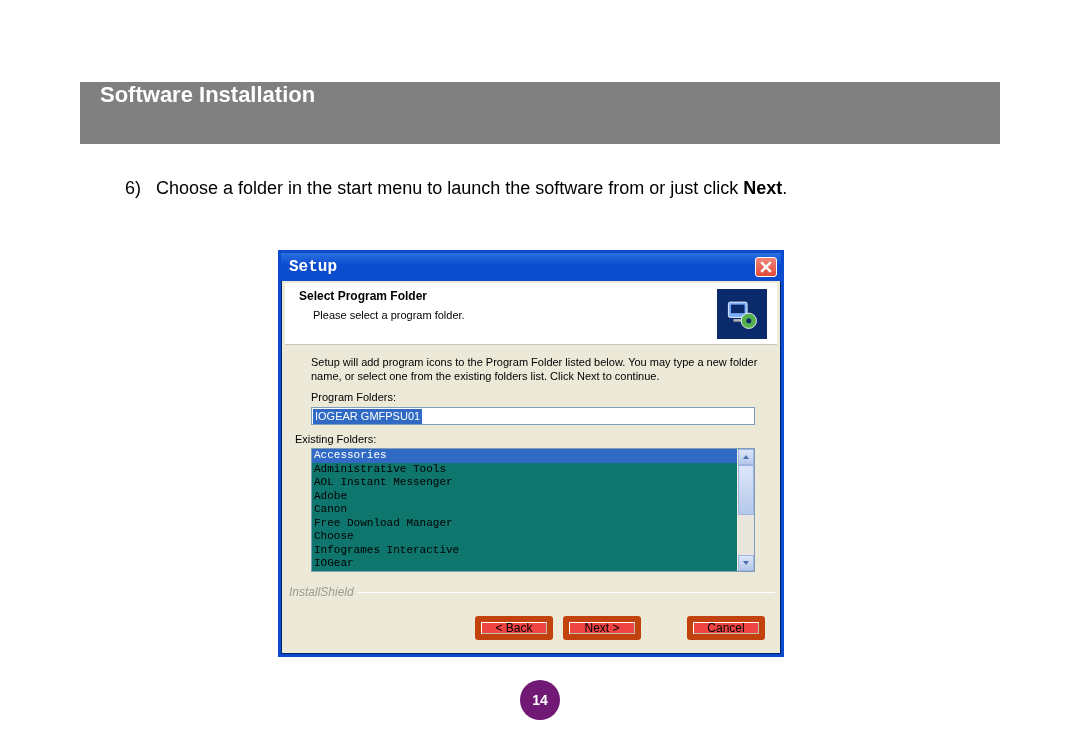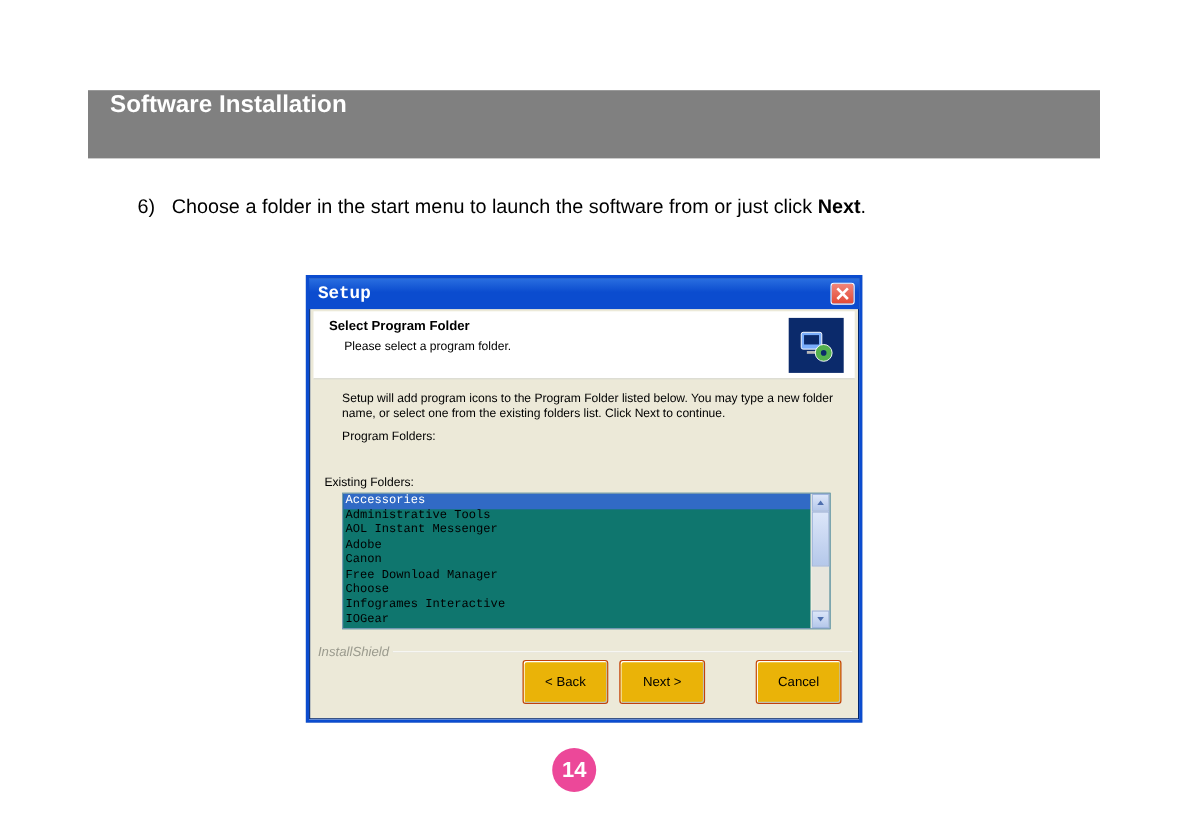--- a/index.html
+++ b/index.html
@@ -133,38 +133,38 @@
       width: 418px; height: 1px;
       background: #c7c7b8;
       border-bottom: 1px solid #fff;
     }
     .btn-row {
       position: absolute;
       right: 12px; bottom: 10px;
       display: flex; gap: 10px;
     }
     .btn {
-      width: 78px; height: 40px;
-      background: #eab308;
-      border: 1px solid #c2410c;
+      width: 78px; height: 24px;
+      background: #ef4444;
+      border: 6px solid #c2410c;
       border-radius: 3px;
       font-size: 12px;
       display: flex; align-items: center; justify-content: center;
       box-shadow: inset 1px 1px 0 #fff, inset -1px -1px 0 #c0c0b0;
     }
     .btn + .btn { margin-left: 0; }
     .btn.cancel { margin-left: 36px; }
     .page-circle {
       position: absolute;
-      left: 502px; top: 680px;
+      left: 520px; top: 680px;
       width: 40px; height: 40px;
       border-radius: 50%;
-      background: #ec4899;
-      display: flex; align-items: center; justify-content: center;
-      color: #fff; font-weight: bold; font-size: 20px;
+      background: #701a75;
+      display: flex; align-items: center; justify-content: center;
+      color: #fff; font-weight: bold; font-size: 14px;
     }
   </style>
 </head>
 <body>
 
 <div class="page">
 
   <div class="header-bar">
     <span class="header-title">Software Installation</span>
   </div>
@@ -195,20 +195,23 @@
           <circle cx="28" cy="28" r="9" fill="#53b14e" stroke="#fff" stroke-width="1"></circle>
           <circle cx="28" cy="28" r="3" fill="#0b2a6b"></circle>
         </svg>
       </div>
     </div>
 
     <div class="body-panel">
       <div class="desc-text">Setup will add program icons to the Program Folder listed below.  You may type a new folder name, or select one from the existing folders list.  Click Next to continue.</div>
 
       <div class="label1">Program Folders:</div>
+      <div class="input1">
+        <span class="selection">IOGEAR GMFPSU01</span>
+      </div>
 
       <div class="label2">Existing Folders:</div>
       <div class="listbox">
         <div class="list-items">
           <div class="list-item selected">Accessories</div>
           <div class="list-item">Administrative Tools</div>
           <div class="list-item">AOL Instant Messenger</div>
           <div class="list-item">Adobe</div>
           <div class="list-item">Canon</div>
           <div class="list-item">Free Download Manager</div>

